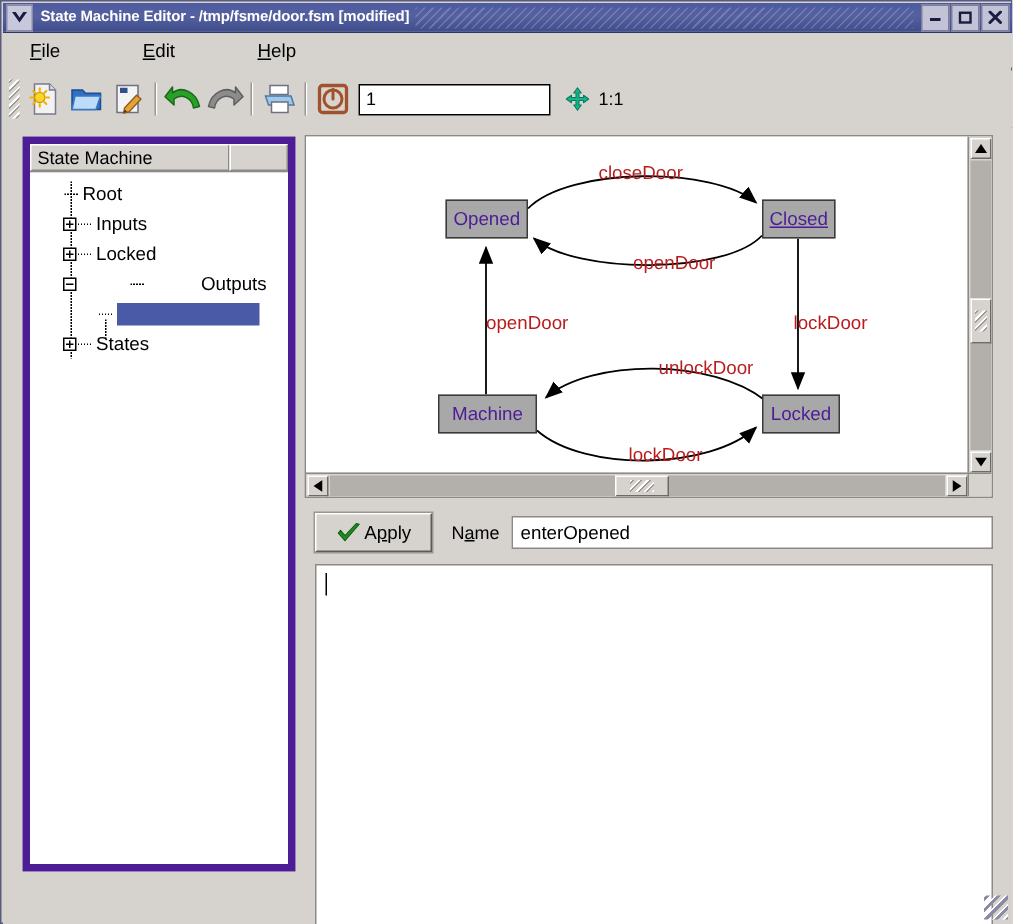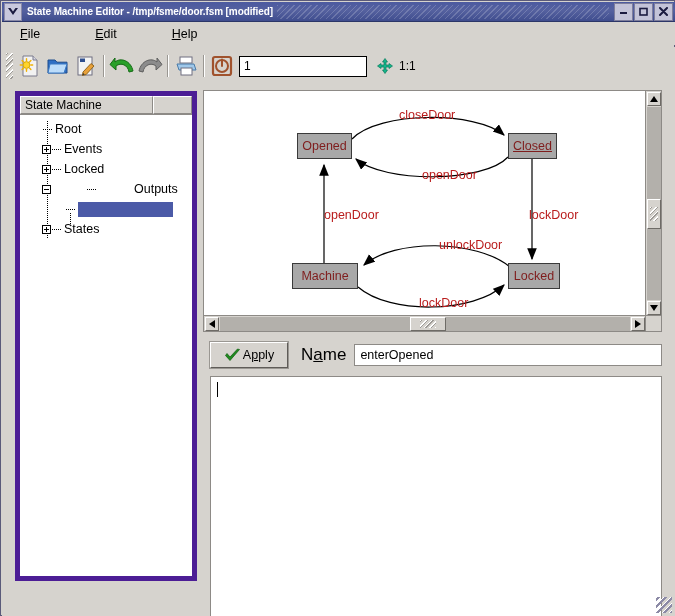--- a/index.html
+++ b/index.html
@@ -264,21 +264,21 @@
   }
   .state-box {
     position: absolute;
     background: #a8a8a8;
     border: 1px solid #3a3a3a;
     box-sizing: border-box;
     display: flex;
     align-items: center;
     justify-content: center;
     font-size: 12.5px;
-    color: #7f1d1d;
+    color: #4c1d95;
     z-index: 4;
   }
   .edge-label {
     position: absolute;
     font-size: 12.5px;
     color: #b91c1c;
     white-space: nowrap;
     z-index: 5;
   }
   .canvas-svg {
@@ -368,21 +368,21 @@
     display: flex;
     align-items: center;
     justify-content: center;
     font-size: 12.5px;
     flex: 0 0 auto;
   }
   .apply-check { margin-right: 2px; display:flex; }
   .name-label {
     margin-left: 13px;
     margin-right: 8px;
-    font-size: 17px;
+    font-size: 12px;
     flex: 0 0 auto;
   }
   .name-input {
     flex: 1 1 auto;
     height: 22px;
     background: #ffffff;
     border: 1px solid #8d8a86;
     box-sizing: border-box;
     display: flex;
     align-items: center;
@@ -552,21 +552,21 @@
           <div class="vline" style="left:50px; top:98px; height:12px;"></div>
 
           <div class="tree-row" style="padding-left:22px;">
             <span class="dots-h"></span>
             <span class="tree-label">Root</span>
           </div>
 
           <div class="tree-row" style="padding-left:22px;">
             <span class="expander plus"></span>
             <span class="dots-h"></span>
-            <span class="tree-label">Events</span>
+            <span class="tree-label">Inputs</span>
           </div>
 
           <div class="tree-row" style="padding-left:22px;">
             <span class="expander plus"></span>
             <span class="dots-h"></span>
             <span class="tree-label">Locked</span>
           </div>
 
           <div class="tree-row" style="padding-left:22px;gap:35px;">
             <span class="expander"></span>

